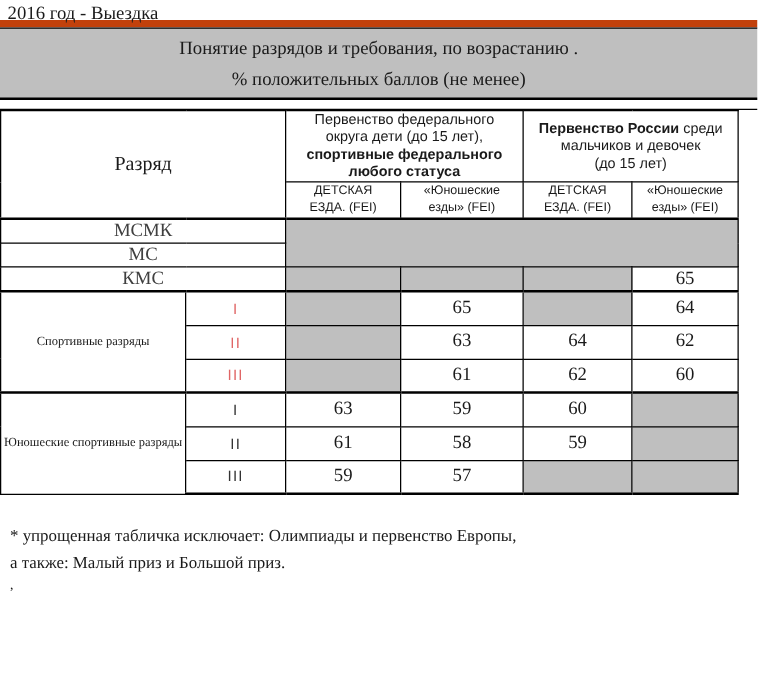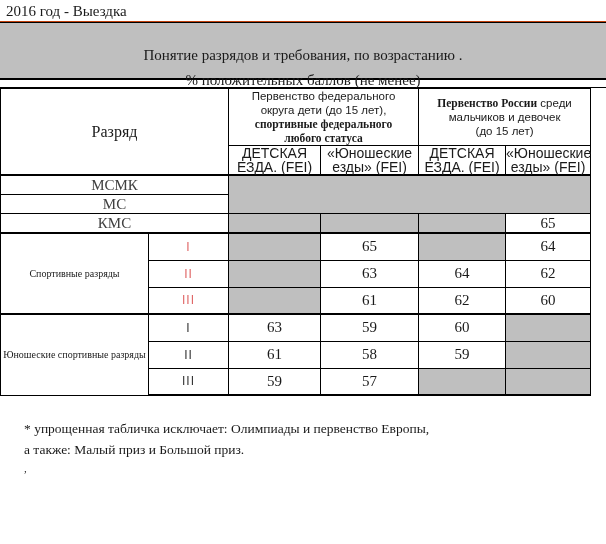--- a/index.html
+++ b/index.html
@@ -15,33 +15,33 @@
     overflow: hidden;
     position: relative;
   }
 
   
   #doc-title {
     height: 22px;
     line-height: 22px;
     font-size: 15px;
     padding-left: 6px;
-    border-bottom: 1px solid #c2410c;
+    border-bottom: 6px solid #c2410c;
     box-sizing: border-box;
     white-space: nowrap;
   }
 
   
   #banner {
     background: #bfbfbf;
     border-top: 1px solid #000;
     border-bottom: 2px solid #000;
     box-sizing: border-box;
     height: 58px;
-    padding-top: 20px;
+    padding-top: 4px;
     text-align: center;
   }
   #banner .bline {
     font-size: 15px;
     line-height: 25px;
     white-space: nowrap;
   }
 
   
   #gap-strip {
@@ -66,24 +66,24 @@
     text-align: center;
   }
 
   
   .hdr {
     font-family: "Liberation Sans", "DejaVu Sans", sans-serif;
     font-size: 11.5px;
     line-height: 14px;
     padding: 4px 5px;
   }
-  .hdr b { font-weight: bold; font-family: Liberation Serif, serif; }
+  .hdr b { font-weight: bold; }
   .subhdr {
     font-family: "Liberation Sans", "DejaVu Sans", sans-serif;
-    font-size: 14px;
+    font-size: 10px;
     line-height: 14px;
     padding: 4px 3px;
   }
 
   
   .razryad {
     font-size: 16px;
     font-family: "Liberation Serif", "DejaVu Serif", serif;
   }
 
@@ -118,21 +118,21 @@
     font-size: 15px;
     height: 19px;
   }
   .shade { background: #bfbfbf; }
 
   
   .mergeband { background:#bfbfbf; }
 
   
   #footnote {
-    padding: 22px 0 0 24px;
+    padding: 22px 0 0 8px;
     font-size: 13.5px;
     line-height: 21px;
   }
   #footnote .fn-line { white-space: nowrap; }
   #footnote .fn-tail { font-size: 11px; line-height: 16px; }
 </style>
 </head>
 <body>
 
 <div id="doc-title">2016 год - Выездка</div>

